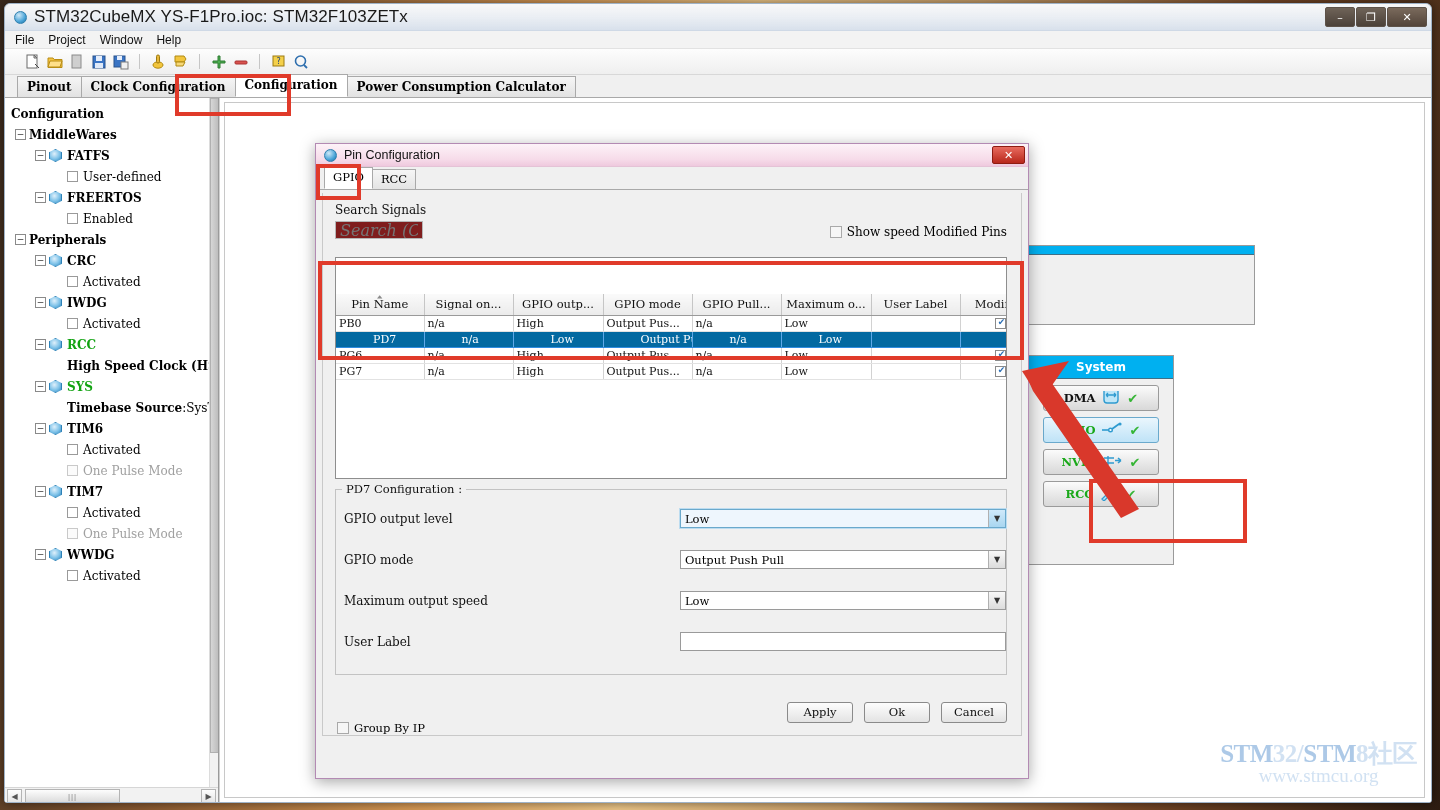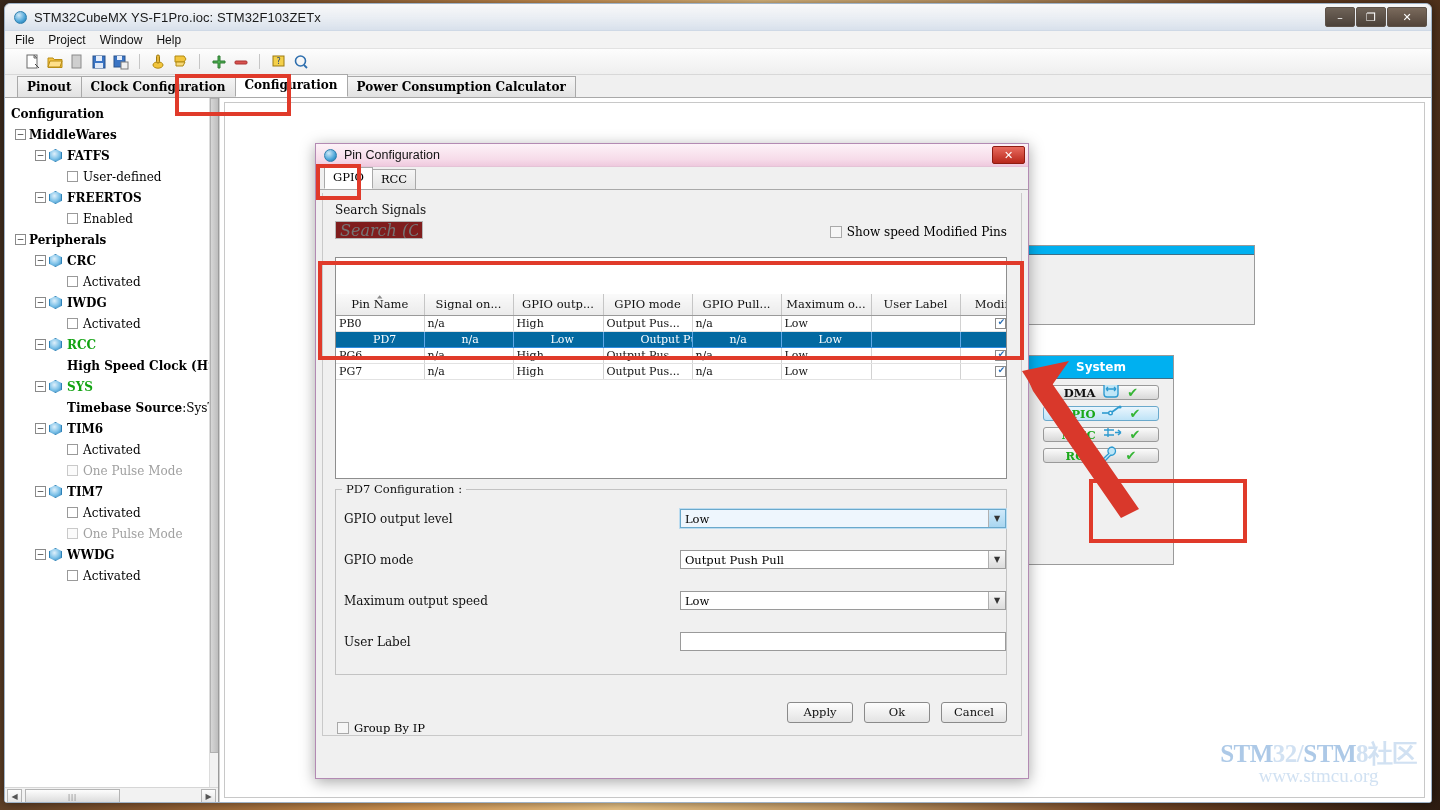--- a/index.html
+++ b/index.html
@@ -34,21 +34,21 @@
     background:linear-gradient(180deg, rgba(255,255,255,.55), rgba(230,236,244,.72) 55%, rgba(210,220,234,.80));
     border-bottom:1px solid #cfd9e6;
   }
   #titlebar.glass { backdrop-filter: blur(2px); }
   #title-left { display:flex; align-items:center; height:100%; padding-left:9px; gap:7px; }
   .app-icon {
     width:13px;height:13px;border-radius:50%;
     background:radial-gradient(circle at 35% 30%, #cfe8f7, #4aa4d8 60%, #1d6e9e);
     border:1px solid #2f7fae;
   }
-  #title-text { font-size:13px; color:#1a1a1a; letter-spacing:.1px; white-space:nowrap;}
+  #title-text { font-size:17px; color:#1a1a1a; letter-spacing:.1px; white-space:nowrap;}
   #win-btns { position:absolute; right:4px; top:3px; display:flex; gap:1px; }
   .wbtn {
     width:30px;height:20px;
     background:linear-gradient(180deg,#6f6358,#4b4139);
     border:1px solid #5d5249; border-radius:2px;
     display:flex;align-items:center;justify-content:center;
     color:#fff; font-size:11px; line-height:1;
   }
   .wbtn.close { width:40px; background:linear-gradient(180deg,#7a6a5c,#52443a); }
   .wbtn .gl { font-family:"DejaVu Sans", sans-serif; font-size:11px; }
@@ -145,21 +145,21 @@
   #canvas-inner { position:absolute; inset:4px 6px 6px 4px; border:1px solid #c8c8c8; background:#fff; }
 
   
   .ip-panel { position:absolute; border:1px solid #9a9a9a; background:#f0f0f0; }
   .ip-head {
     background:#00b0f0; color:#fff; font-weight:700; font-size:12px;
     text-align:center; padding:4px 0; font-family:"DejaVu Sans",sans-serif;
     border-bottom:1px solid #3f6f86;
   }
   .ip-btn {
-    margin:6px auto; width:116px; height:15px;
+    margin:6px auto; width:116px; height:26px;
     background:linear-gradient(180deg,#fbfbfb,#d8d8d8);
     border:1px solid #9a9a9a; border-radius:3px;
     display:flex; align-items:center; justify-content:center; gap:6px;
     font-family:"DejaVu Serif",serif; font-size:11.5px; font-weight:700;
   }
   .ip-btn.sel { background:linear-gradient(180deg,#eaf6fd,#bfe3f7); border-color:#6aa9cc; }
   .ip-btn .lbl { color:#1aa81a; }
   .ip-btn .lbl.black { color:#111; }
   .chk-green { color:#35b535; font-size:13px; font-family:"DejaVu Sans",sans-serif; }
 

